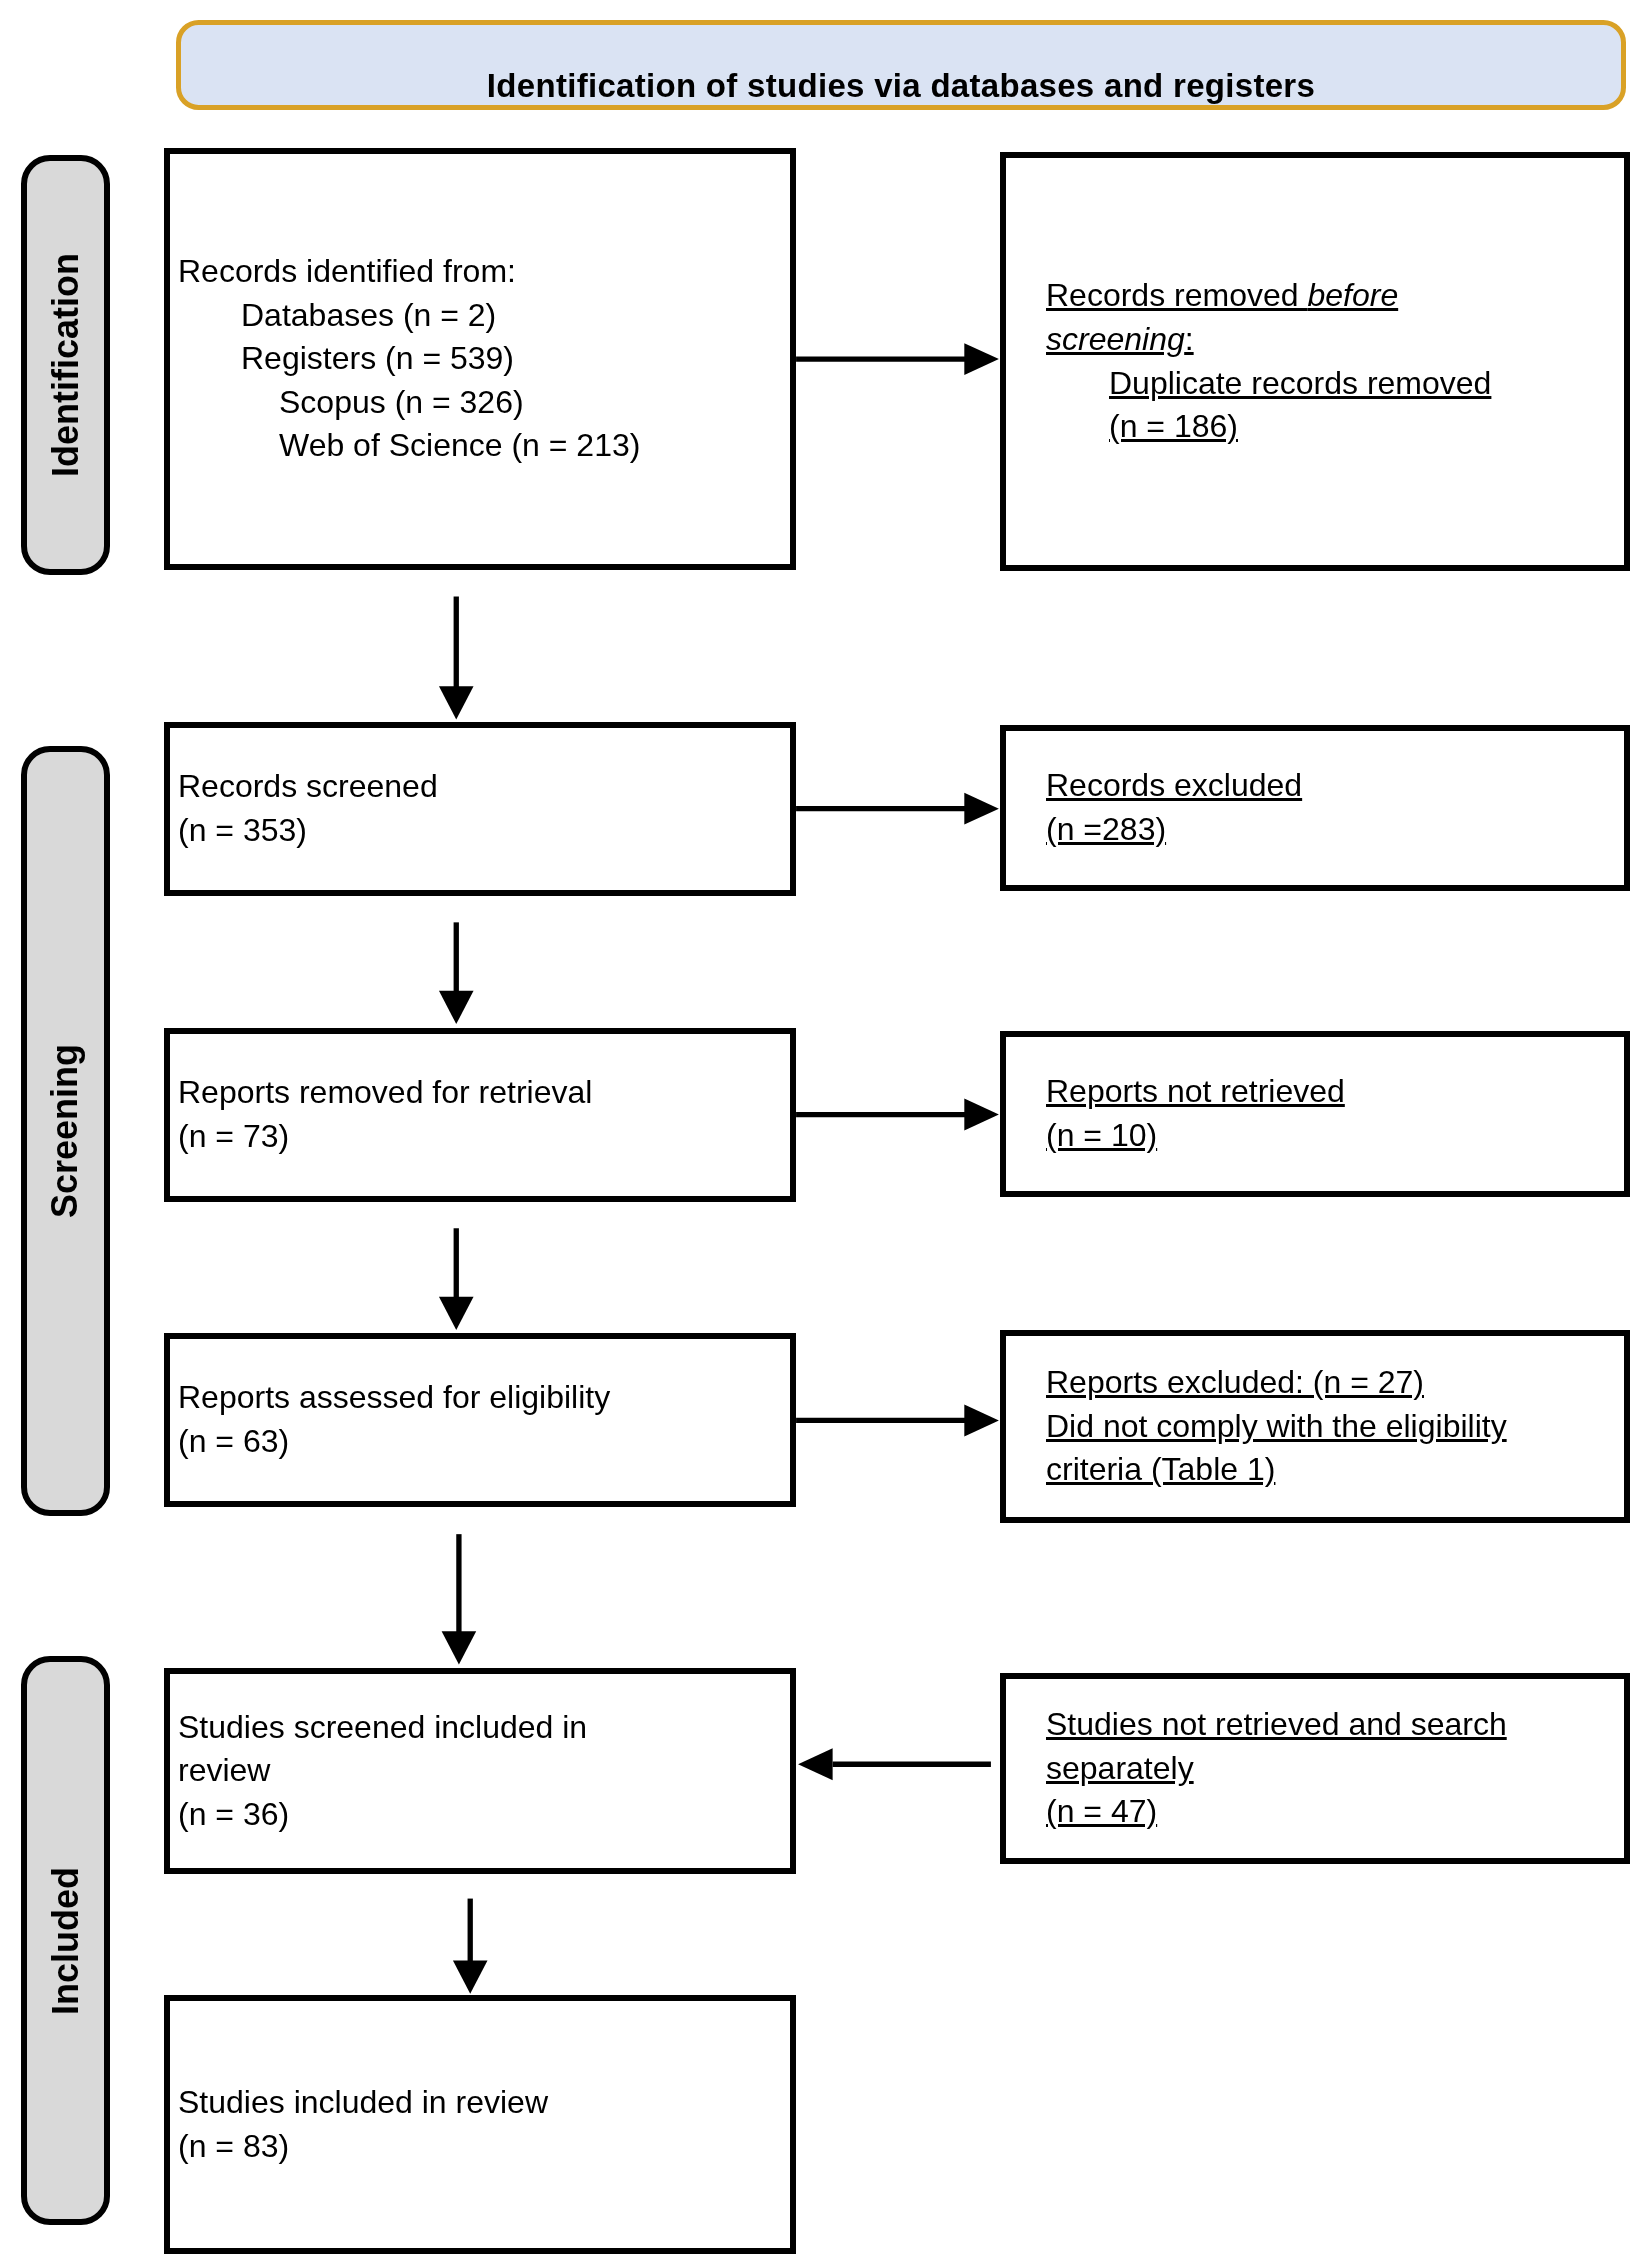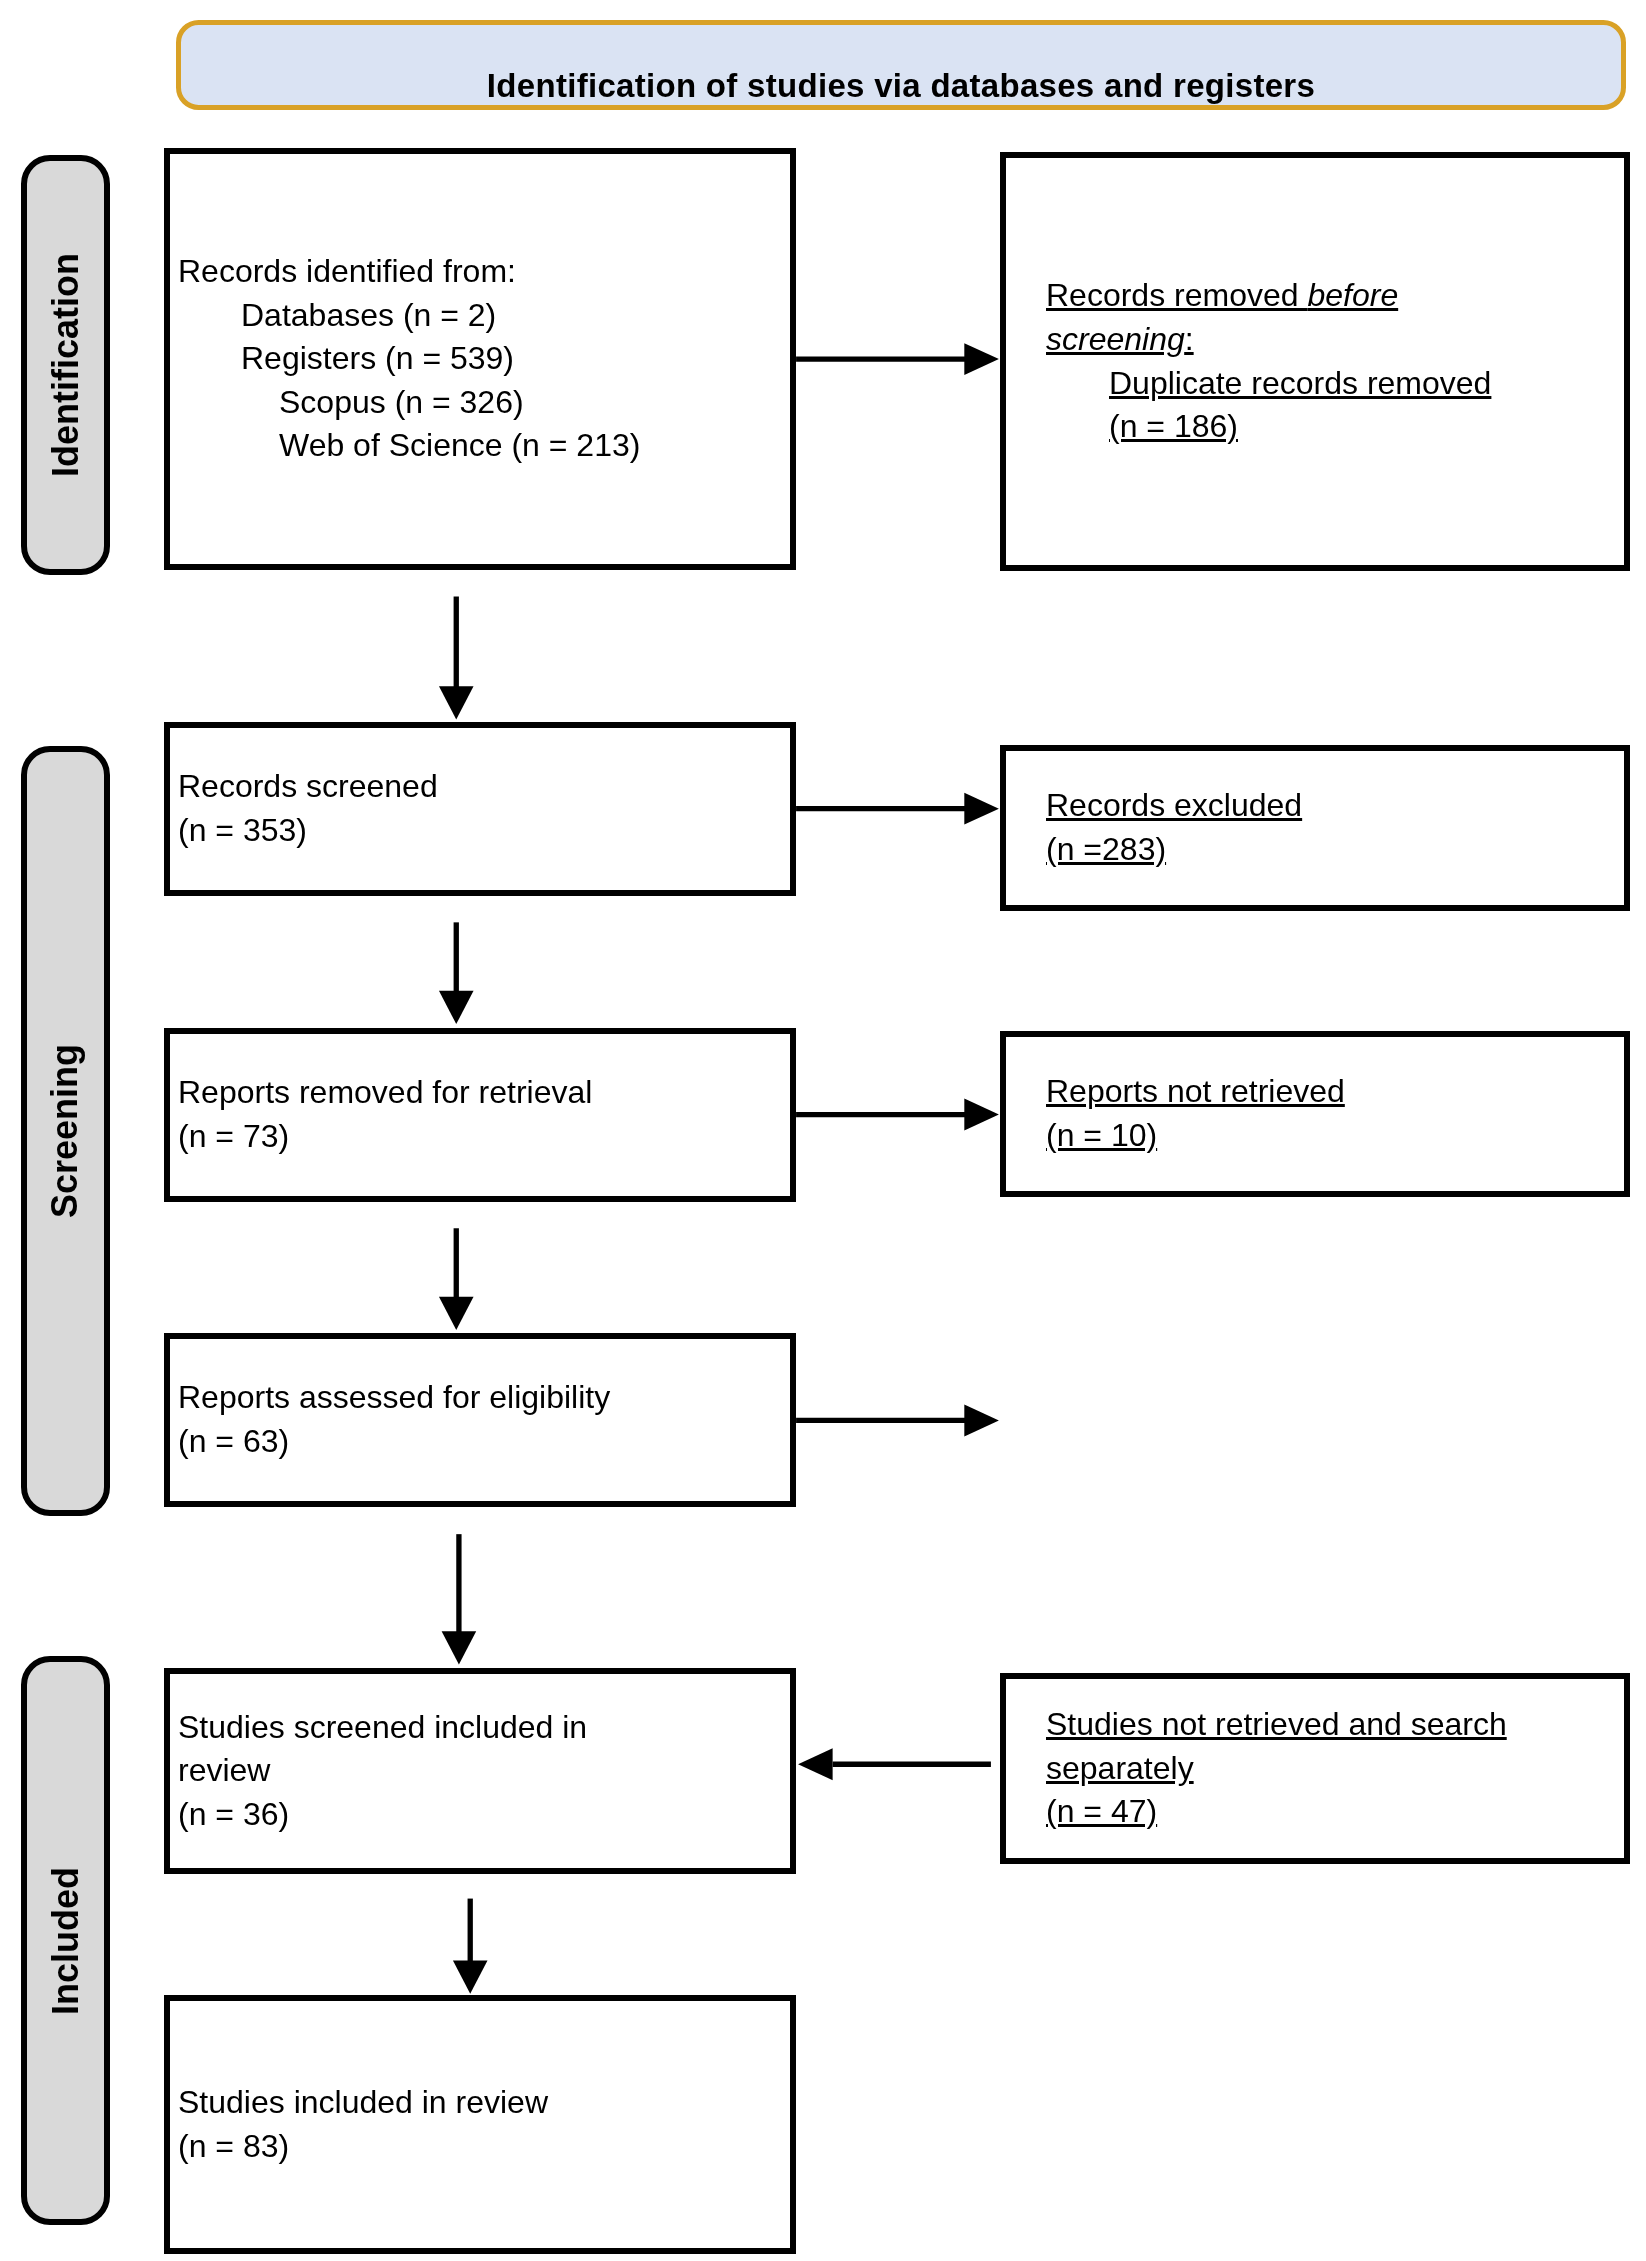--- a/index.html
+++ b/index.html
@@ -78,21 +78,21 @@
   .flow-box .ind-1 { padding-left: 63px; }
   .flow-box .ind-2 { padding-left: 101px; }
   .flow-box .i { font-style: italic; }
 
   .col-left  { left: 164px;  width: 632px; padding-left: 8px; }
   .col-right { left: 1000px; width: 630px; text-decoration: underline; }
 
   #box-records-identified        { top: 148px;  height: 422px; }
   #box-records-removed           { top: 152px;  height: 419px; }
   #box-records-screened          { top: 722px; height: 174px; }
-  #box-records-excluded          { top: 725px; height: 166px; margin-top: 20px; }
+  #box-records-excluded          { top: 725px; height: 166px; }
   #box-reports-sought            { top: 1028px; height: 174px; }
   #box-reports-not-retrieved     { top: 1031px; height: 166px; }
   #box-reports-assessed          { top: 1333px; height: 174px; }
   #box-reports-excluded          { top: 1330px; height: 193px; }
   #box-studies-screened-included { top: 1668px; height: 206px; }
   #box-studies-not-retrieved     { top: 1673px; height: 191px; }
   #box-studies-included          { top: 1995px; height: 259px; }
 
   
   #arrow-layer {
@@ -149,20 +149,25 @@
       <div class="line ind-0">(n = 73)</div>
     </div>
   <div class="flow-box col-right" id="box-reports-not-retrieved">
       <div class="line ind-0">Reports not retrieved</div>
       <div class="line ind-0">(n = 10)</div>
     </div>
   <div class="flow-box col-left" id="box-reports-assessed">
       <div class="line ind-0">Reports assessed for eligibility</div>
       <div class="line ind-0">(n = 63)</div>
     </div>
+  <div class="flow-box col-right" id="box-reports-excluded">
+      <div class="line ind-0">Reports excluded: (n = 27)</div>
+      <div class="line ind-0">Did not comply with the eligibility</div>
+      <div class="line ind-0">criteria (Table 1)</div>
+    </div>
   <div class="flow-box col-left" id="box-studies-screened-included">
       <div class="line ind-0">Studies screened included in</div>
       <div class="line ind-0">review</div>
       <div class="line ind-0">(n = 36)</div>
     </div>
   <div class="flow-box col-right" id="box-studies-not-retrieved">
       <div class="line ind-0">Studies not retrieved and search</div>
       <div class="line ind-0">separately</div>
       <div class="line ind-0">(n = 47)</div>
     </div>

